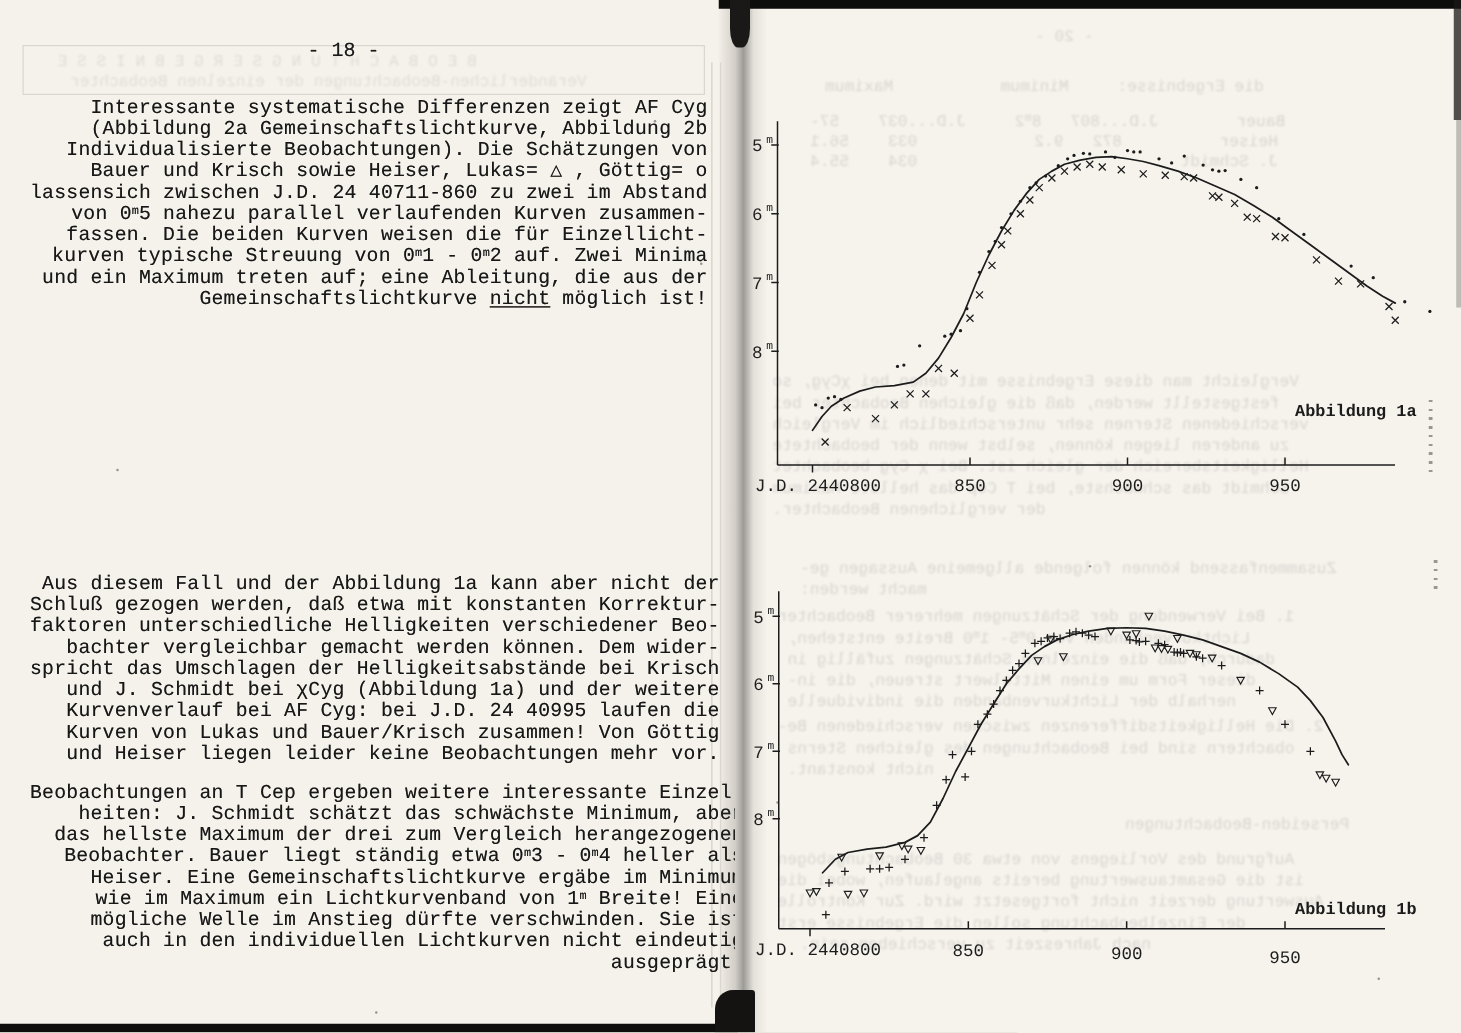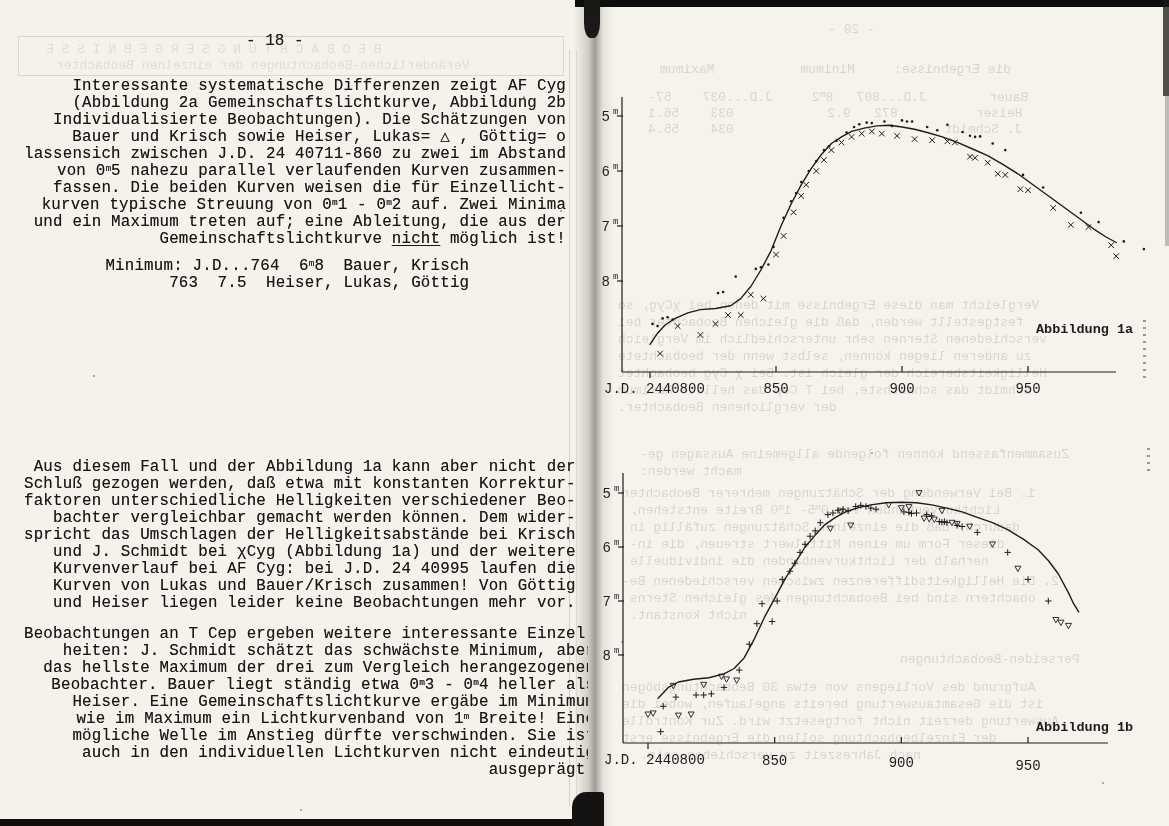--- a/index.html
+++ b/index.html
@@ -38,21 +38,20 @@
 
 <div class="scan">
 
   <div class="page page-left">
     <div class="ghostbox"></div>
     <div class="pageno">- 18 -</div>
 
     <div class="page-text" style="top:78px">Interessante systematische Differenzen zeigt AF Cyg<br>(Abbildung 2a Gemeinschaftslichtkurve, Abbildung 2b<br>Individualisierte Beobachtungen). Die Schätzungen von<br>Bauer und Krisch sowie Heiser, Lukas= △ , Göttig= o<br>lassensich zwischen J.D. 24 40711-860 zu zwei im Abstand<br>von 0<sup class="m">m</sup>5 nahezu parallel verlaufenden Kurven zusammen-<br>fassen. Die beiden Kurven weisen die für Einzellicht-<br>kurven typische Streuung von 0<sup class="m">m</sup>1 - 0<sup class="m">m</sup>2 auf. Zwei Minima<br>und ein Maximum treten auf; eine Ableitung, die aus der<br>Gemeinschaftslichtkurve <u>nicht</u> möglich ist!</div>
 
     <div style="position:absolute;left:24px;top:258px">
-      <div class="tblgroup page-text" style="position:relative;left:0">Minimum: J.D...764  6<sup class="m">m</sup>8  Bauer, Krisch<br>               763  7.5  Heiser, Lukas, Göttig</div>
     </div>
 
     <div class="page-text" style="top:459px">Aus diesem Fall und der Abbildung 1a kann aber nicht der<br>Schluß gezogen werden, daß etwa mit konstanten Korrektur-<br>faktoren unterschiedliche Helligkeiten verschiedener Beo-<br>bachter vergleichbar gemacht werden können. Dem wider-<br>spricht das Umschlagen der Helligkeitsabstände bei Krisch<br>und J. Schmidt bei χCyg (Abbildung 1a) und der weitere<br>Kurvenverlauf bei AF Cyg: bei J.D. 24 40995 laufen die<br>Kurven von Lukas und Bauer/Krisch zusammen! Von Göttig<br>und Heiser liegen leider keine Beobachtungen mehr vor.</div>
     <div class="page-text" style="top:626px">Beobachtungen an T Cep ergeben weitere interessante Einzel-<br>heiten: J. Schmidt schätzt das schwächste Minimum, aber<br>das hellste Maximum der drei zum Vergleich herangezogenen<br>Beobachter. Bauer liegt ständig etwa 0<sup class="m">m</sup>3 - 0<sup class="m">m</sup>4 heller als<br>Heiser. Eine Gemeinschaftslichtkurve ergäbe im Minimum<br>wie im Maximum ein Lichtkurvenband von 1<sup class="m">m</sup> Breite! Eine<br>mögliche Welle im Anstieg dürfte verschwinden. Sie ist<br>auch in den individuellen Lichtkurven nicht eindeutig<br>ausgeprägt.</div>
 
     <div class="ghost-layer">
         <div class="ghost ghost-left" style="left: 46px; top: 42px;">B E O B A C H T U N G S E R G E B N I S S E</div>
         <div class="ghost ghost-left" style="left: 56px; top: 58px;">Veränderlichen-Beobachtungen der einzelnen Beobachter</div>
       </div>
   </div>

